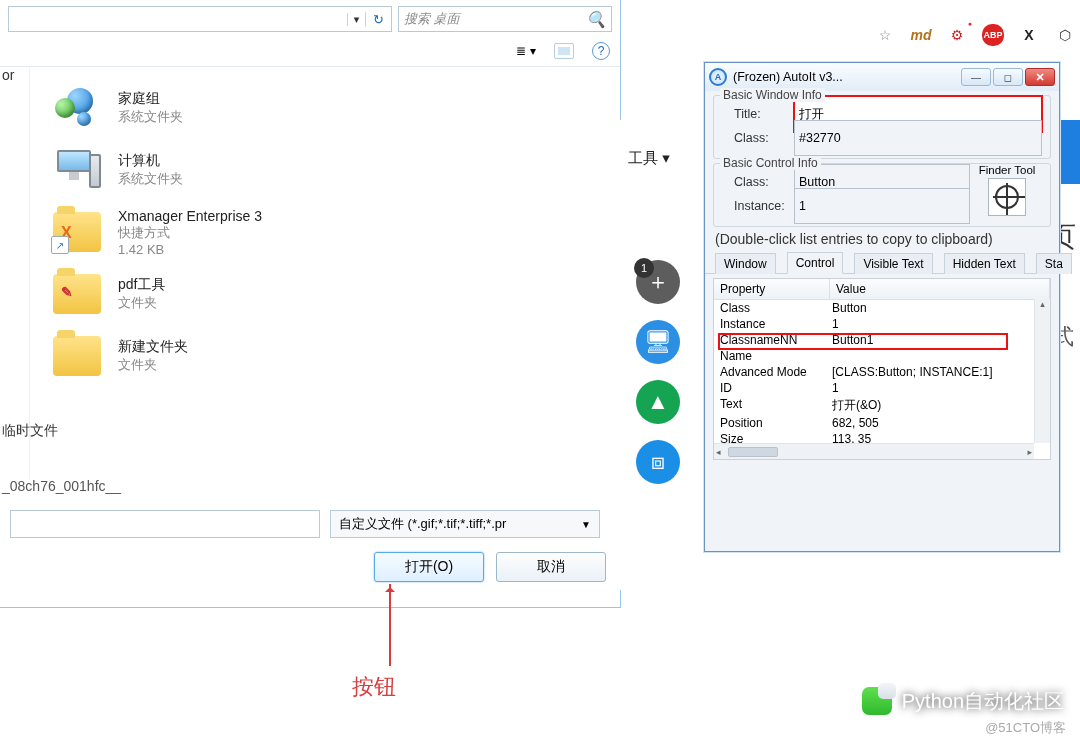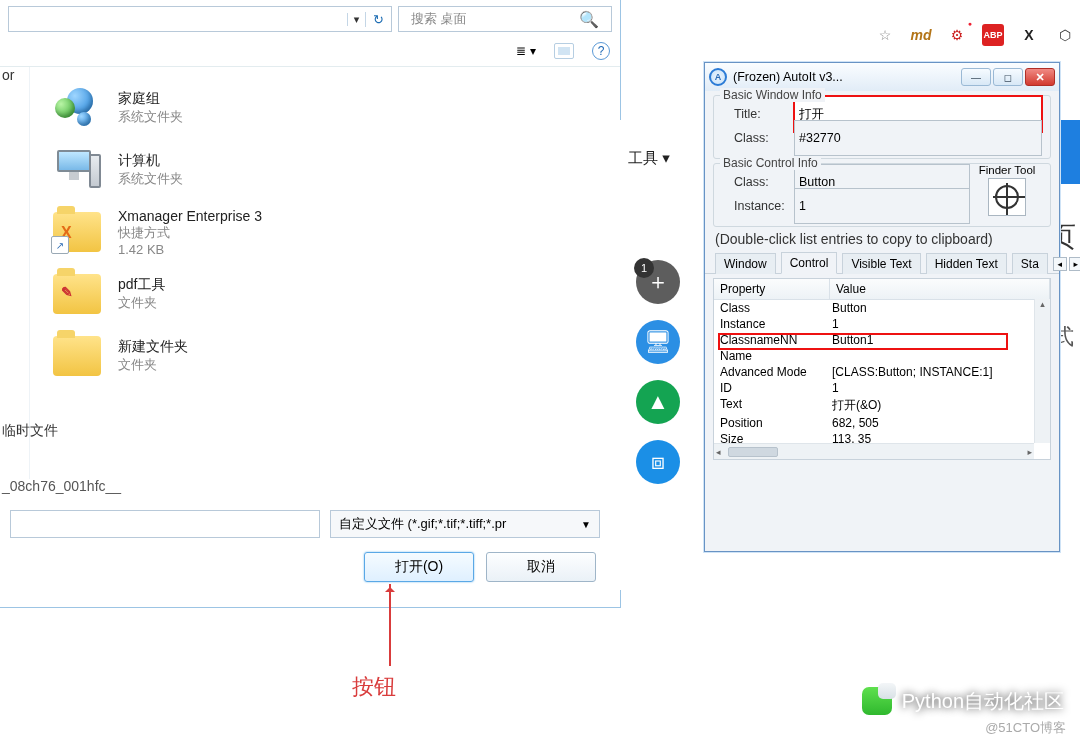--- a/index.html
+++ b/index.html
@@ -8,21 +8,21 @@
   
   .open-dlg {
     position: absolute; left: 0; top: 0; width: 621px; height: 608px;
     border: 1px solid #9cc4e4; border-left: none; border-top: none;
     background: #fff;
   }
   .addr-row { display: flex; padding: 6px 8px; gap: 6px; align-items: center; }
   .addr-box { flex: 1; height: 26px; border: 1px solid #b8c9d9; background: #fff; display: flex; align-items: center; }
   .addr-split { width: 18px; text-align: center; color: #333; border-left: 1px solid #c4d6e6; font-size: 11px; }
   .refresh-btn { width: 26px; text-align: center; color: #1e6db3; font-size: 13px; border-left: 1px solid #c4d6e6; }
-  .search-box { width: 214px; height: 26px; border: 1px solid #b8c9d9; display: flex; align-items: center; padding: 0 12px; }
+  .search-box { width: 214px; height: 26px; border: 1px solid #b8c9d9; display: flex; align-items: center; padding: 0 5px; font-style: italic; }
   .search-box span.ph { color: #888; font-size: 13px; }
   .search-box .mag { margin-left: auto; color: #638aaa; }
 
   .tools-row { display: flex; justify-content: flex-end; align-items: center; padding: 4px 10px 6px 0; gap: 18px; border-bottom: 1px solid #e3ecef; }
   .tools-row .combo { display: flex; align-items: center; font-size: 12px; gap: 4px; }
   .tools-row .q { width: 18px; height: 18px; border-radius: 50%; border: 1px solid #5a99d6; color: #2069b5; font-size: 12px; display: inline-flex; align-items: center; justify-content: center; }
   .lil-ico { width: 20px; height: 16px; border: 1px solid #b6cee2; border-radius: 2px; display: inline-block; position: relative; }
   .lil-ico::after { content: ""; position: absolute; inset: 3px; background: #d1e4f3; }
 
   .file-area { display: flex; height: 412px; }
@@ -56,37 +56,37 @@
   .shortcut-arrow { position: absolute; left: -2px; bottom: -2px; width: 18px; height: 18px; background: #fff; border: 1px solid #9aa9b5; border-radius: 2px; font-size: 10px; color: #2b6bb5; display: flex; align-items: center; justify-content: center; }
 
   .sidebar-labels { position: absolute; left: 2px; top: 422px; font-size: 14px; color: #333; }
   .clip-name { position: absolute; left: 2px; top: 478px; font-size: 14px; color: #555; }
 
   .fn-row { position: absolute; left: 0; right: 10px; top: 510px; display: flex; gap: 10px; align-items: center; padding: 0 10px; }
   .fn-box { flex: 1; height: 28px; border: 1px solid #b8c9d9; background: #fff; }
   .filter-combo { width: 270px; height: 28px; border: 1px solid #b8c9d9; display: flex; align-items: center; padding: 0 8px; font-size: 13px; background: #f6f8fa; }
   .filter-combo .dd { margin-left: auto; font-size: 10px; }
 
-  .btn-row { position: absolute; right: 24px; top: 552px; display: flex; gap: 12px; }
+  .btn-row { position: absolute; right: 14px; top: 552px; display: flex; gap: 12px; }
   .win-btn { width: 110px; height: 30px; border: 1px solid #9fb5c8; border-radius: 3px; font-size: 14px; background: linear-gradient(#fdfeff, #eaf1f7); cursor: pointer; }
   .win-btn.primary { border: 1px solid #5aa8e6; background: linear-gradient(#f5fbff, #dff0ff); box-shadow: 0 0 2px #6fb7ec; }
 
   
   .arrow-line { position: absolute; left: 389px; top: 584px; width: 2px; height: 82px; background: #d93c3c; }
   .arrow-line::before { content: ""; position: absolute; top: -2px; left: -4px; border: 5px solid transparent; border-bottom-color: #d93c3c; }
   .anno { position: absolute; left: 352px; top: 672px; color: #d93c3c; font-size: 22px; font-family: KaiTi, serif; }
 
   
   .brow-icons { position: absolute; right: 4px; top: 24px; display: flex; gap: 14px; align-items: center; }
   .bi { width: 22px; height: 22px; display: inline-flex; align-items: center; justify-content: center; font-size: 14px; position: relative; }
   .bi.star { color: #888; }
   .bi.md { color: #b37417; font-style: italic; font-weight: bold; }
   .bi.gear { color: #c22; }
   .bi.gear::after { content: "●"; position: absolute; top: -4px; right: -4px; font-size: 7px; color: #e23; }
-  .bi.abp { background: #d22; color: #fff; font-size: 9px; font-weight: bold; border-radius: 3px; padding: 2px; text-align: center; }
+  .bi.abp { background: #d22; color: #fff; font-size: 9px; font-weight: bold; border-radius: 10px; padding: 2px; text-align: center; }
   .bi.xd { color: #222; font-weight: bold; }
   .bi.cube { color: #333; }
 
   
   .au3 {
     position: absolute; left: 704px; top: 62px; width: 356px; height: 490px;
     border: 1px solid #6893c4; background: #f0f3f7;
     box-shadow: 0 0 0 1px #cfe3f6;
   }
   .title-bar { height: 28px; background: linear-gradient(#fafdff, #e1ecf7); display: flex; align-items: center; padding: 0 4px; font-size: 12.5px; }
@@ -107,21 +107,21 @@
 
   .finder { position: absolute; right: 10px; top: 0; width: 66px; text-align: center; font-size: 11.5px; }
   .finder .ft-label { margin-bottom: 2px; display: block; }
   .finder .tgt { width: 38px; height: 38px; border: 1px solid #aab6c1; margin: 0 auto; display: flex; align-items: center; justify-content: center; background: #fff; }
   .tgt .circ { width: 24px; height: 24px; border: 2px solid #333; border-radius: 50%; position: relative; }
   .tgt .circ::before, .tgt .circ::after { content: ""; position: absolute; background: #333; }
   .tgt .circ::before { left: 50%; top: -4px; width: 2px; height: 32px; margin-left: -1px; }
   .tgt .circ::after { top: 50%; left: -4px; height: 2px; width: 32px; margin-top: -1px; }
 
   .hint { font-size: 14px; color: #333; padding: 0 10px; }
-  .tabs { display: flex; padding: 4px 6px 0 10px; gap: 6px; border-bottom: 1px solid #c8d2db; align-items: flex-end; font-size: 12px; position: relative; }
+  .tabs { display: flex; padding: 4px 6px 0 10px; gap: 12px; border-bottom: 1px solid #c8d2db; align-items: flex-end; font-size: 12px; position: relative; }
   .tab { padding: 3px 8px; border: 1px solid #c8d2db; border-bottom: none; background: #e8eef3; margin-right: -1px; position: relative; top: 1px; cursor: pointer; white-space: nowrap; }
   .tab.active { background: #f0f3f7; border-bottom: 1px solid #f0f3f7; }
   .tab-scroll { margin-left: auto; display: flex; gap: 2px; padding-bottom: 2px; }
   .tab-scroll span { width: 14px; height: 14px; border: 1px solid #aebbc7; font-size: 9px; display: inline-flex; align-items: center; justify-content: center; background: #f4f8fb; }
 
   .prop-list { margin: 4px 8px 6px 8px; border: 1px solid #c8d2db; background: #fff; height: 182px; overflow: hidden; position: relative; }
   .prop-hdr { display: flex; font-size: 12px; border-bottom: 1px solid #d9e1e8; background: linear-gradient(#fbfcfd, #edf2f6); }
   .prop-hdr div { padding: 3px 6px; border-right: 1px solid #d9e1e8; }
   .col-p { width: 116px; }
   .col-v { flex: 1; }

